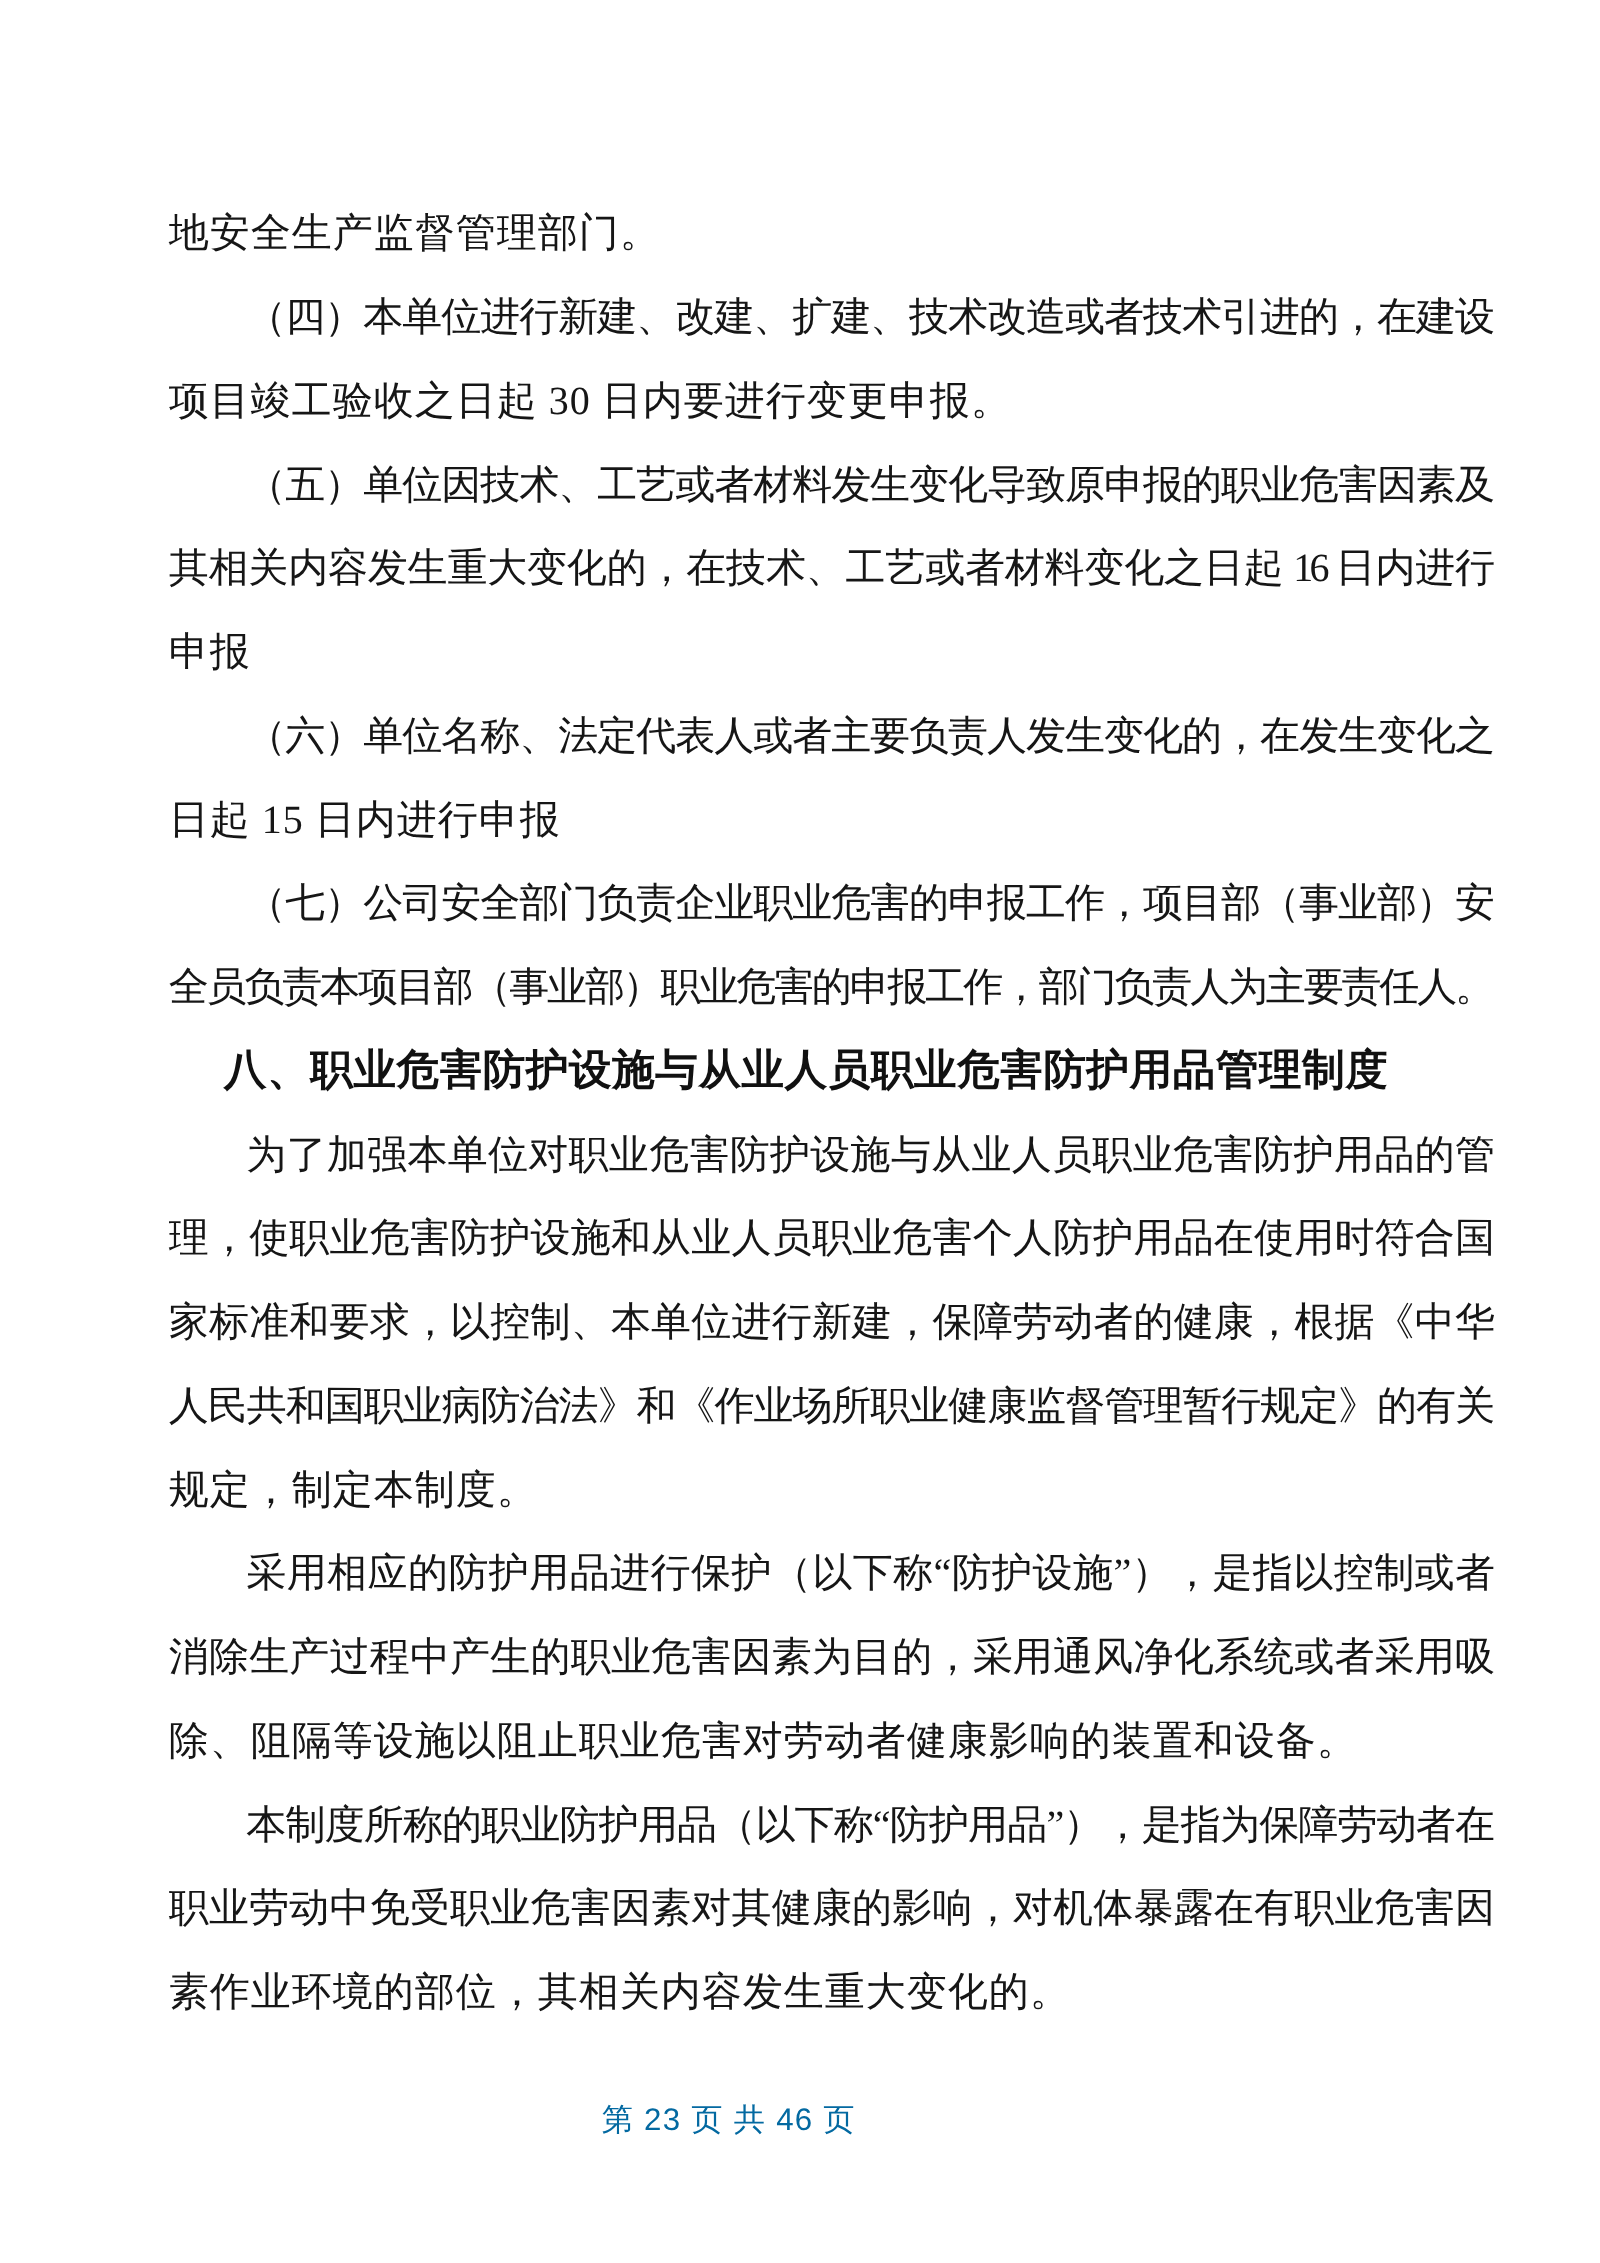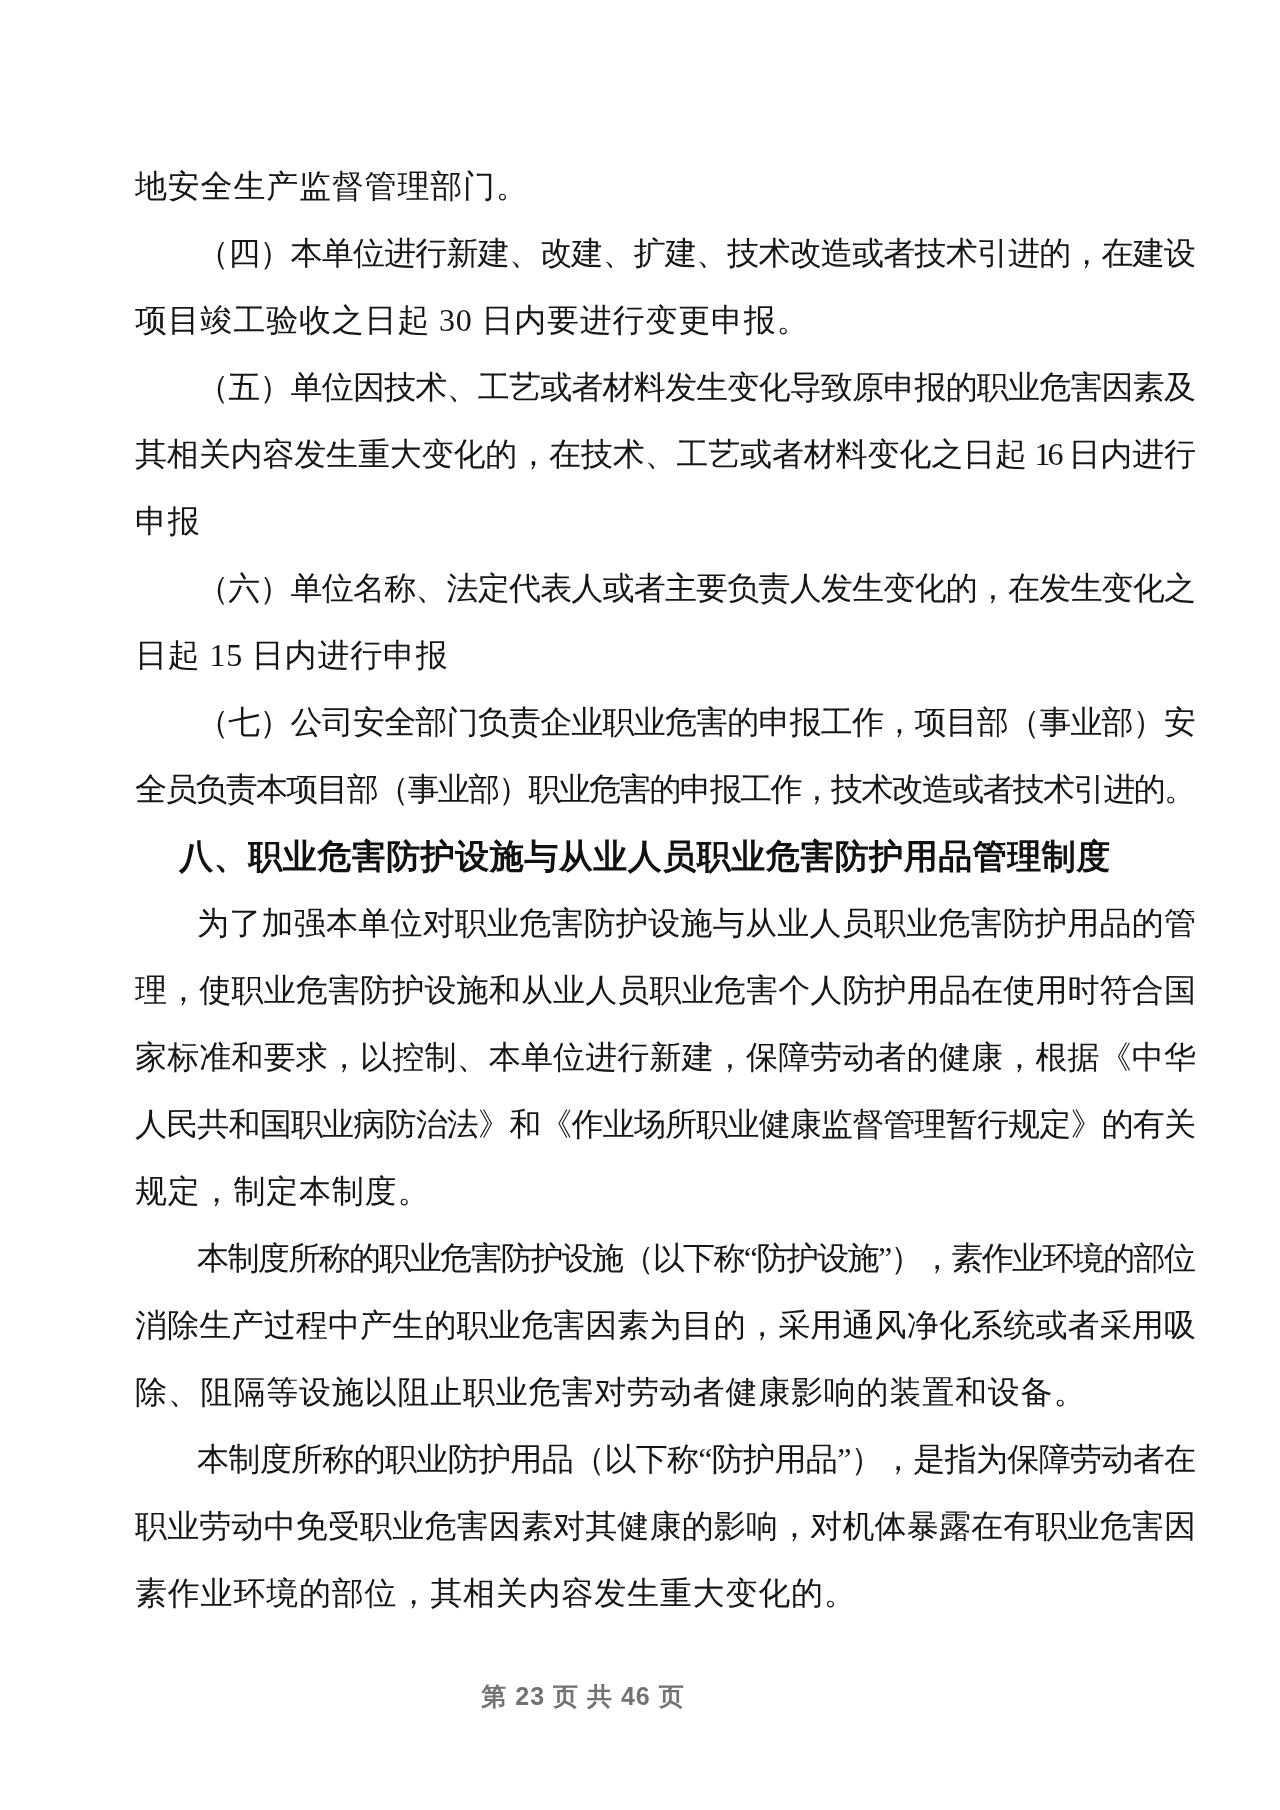--- a/index.html
+++ b/index.html
@@ -47,49 +47,49 @@
     color: #111111;
     letter-spacing: 0.5px;
     font-family: "Liberation Sans", "DejaVu Sans", sans-serif;
   }
   .footer {
     position: absolute;
     top: 1683px;
     left: 0; right: 114px;
     text-align: center;
     font-size: 25px;
-    font-weight: 700;
-    color: #737373;
+    font-weight: 400;
+    color: #0369a1;
     letter-spacing: 1px;
     line-height: 1.1;
     font-family: "Liberation Sans", "DejaVu Sans", sans-serif;
   }
 </style>
 </head>
 <body>
 
 <div class="page">
   <div class="doc">
     <p class="ln end">地安全生产监督管理部门。</p>
     <p class="ln fill ind">（四）本单位进行新建、改建、扩建、技术改造或者技术引进的，在建设</p>
     <p class="ln end">项目竣工验收之日起 30 日内要进行变更申报。</p>
     <p class="ln fill ind">（五）单位因技术、工艺或者材料发生变化导致原申报的职业危害因素及</p>
     <p class="ln fill">其相关内容发生重大变化的，在技术、工艺或者材料变化之日起 16 日内进行</p>
     <p class="ln end">申报</p>
     <p class="ln fill ind">（六）单位名称、法定代表人或者主要负责人发生变化的，在发生变化之</p>
     <p class="ln end">日起 15 日内进行申报</p>
     <p class="ln fill ind">（七）公司安全部门负责企业职业危害的申报工作，项目部（事业部）安</p>
-    <p class="ln fill">全员负责本项目部（事业部）职业危害的申报工作，技术改造或者技术引进的。</p>
+    <p class="ln fill">全员负责本项目部（事业部）职业危害的申报工作，部门负责人为主要责任人。</p>
     <h2 class="heading">八、职业危害防护设施与从业人员职业危害防护用品管理制度</h2>
     <p class="ln fill ind">为了加强本单位对职业危害防护设施与从业人员职业危害防护用品的管</p>
     <p class="ln fill">理，使职业危害防护设施和从业人员职业危害个人防护用品在使用时符合国</p>
     <p class="ln fill">家标准和要求，以控制、本单位进行新建，保障劳动者的健康，根据《中华</p>
     <p class="ln fill">人民共和国职业病防治法》和《作业场所职业健康监督管理暂行规定》的有关</p>
     <p class="ln end">规定，制定本制度。</p>
-    <p class="ln fill ind">本制度所称的职业危害防护设施（以下称“防护设施”），素作业环境的部位</p>
+    <p class="ln fill ind">采用相应的防护用品进行保护（以下称“防护设施”），是指以控制或者</p>
     <p class="ln fill">消除生产过程中产生的职业危害因素为目的，采用通风净化系统或者采用吸</p>
     <p class="ln end">除、阻隔等设施以阻止职业危害对劳动者健康影响的装置和设备。</p>
     <p class="ln fill ind">本制度所称的职业防护用品（以下称“防护用品”），是指为保障劳动者在</p>
     <p class="ln fill">职业劳动中免受职业危害因素对其健康的影响，对机体暴露在有职业危害因</p>
     <p class="ln end">素作业环境的部位，其相关内容发生重大变化的。</p>
   </div>
   <div class="footer">第 23 页 共 46 页</div>
 </div>
 
 </body></html>

